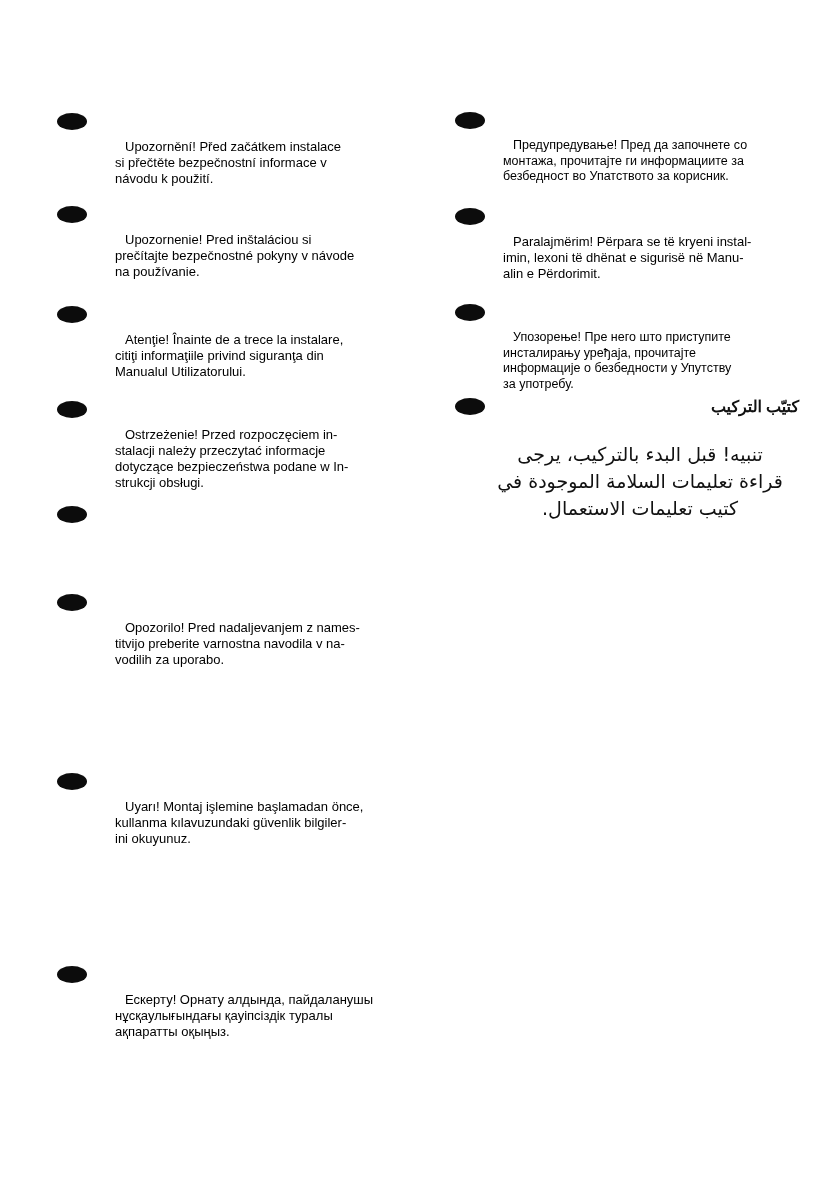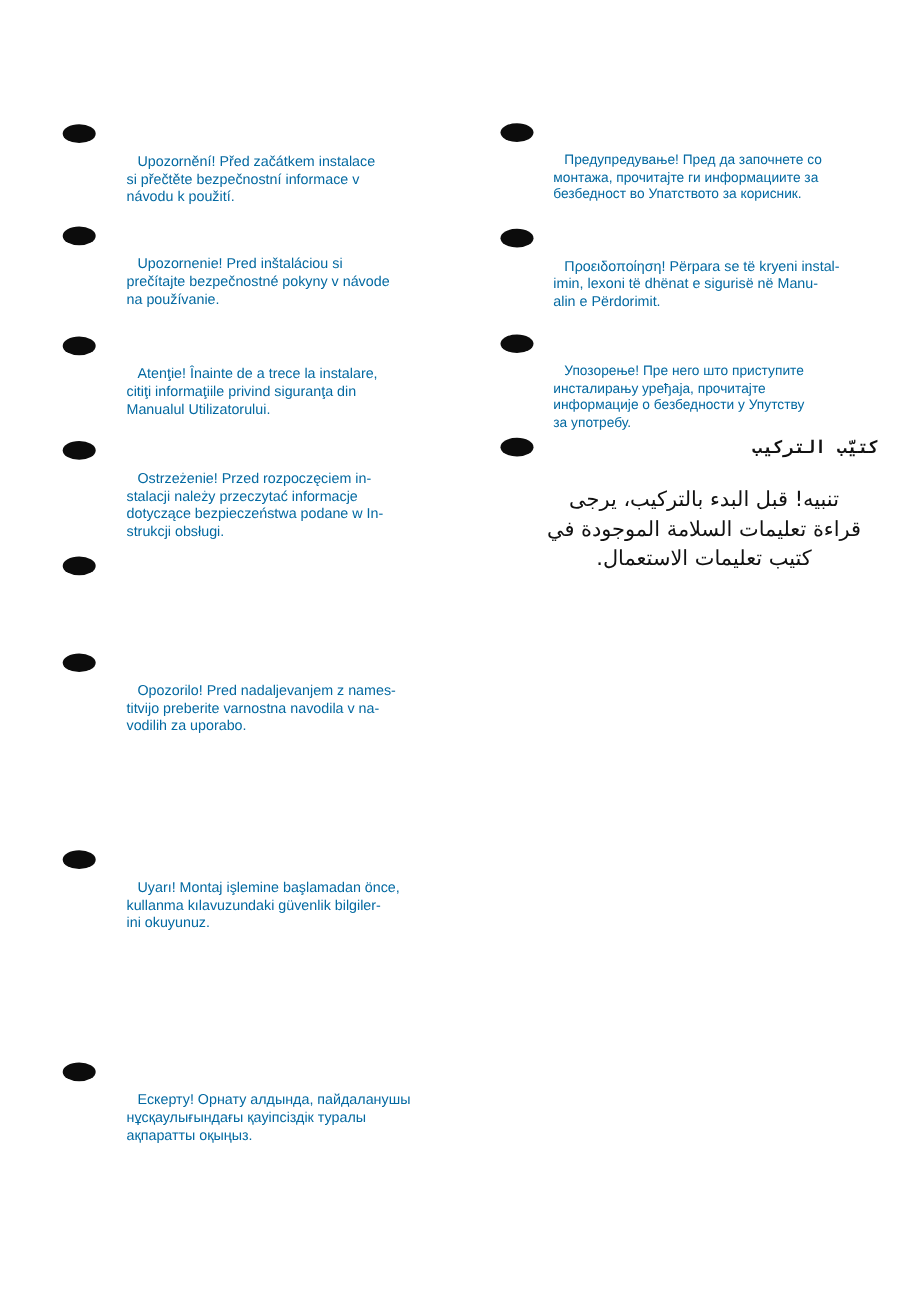--- a/index.html
+++ b/index.html
@@ -23,30 +23,30 @@
     background: #0c0c0c;
     border-radius: 50%;
   }
   .txt {
     margin-top: 9px;
     padding-left: 58px;
     font-size: 13px;
     line-height: 1.24;
     white-space: pre-line;
     text-indent: 10px;
-    color: #0369a1;
+    color: #000000;
   }
   .col-right .txt { padding-left: 48px; }
   .txt.small { font-size: 12.5px; }
   .arabic-heading {
     position: absolute;
     top: -1px;
     right: 6px;
     direction: rtl;
-    font-family: Liberation Mono, monospace;
+    font-family: Liberation Serif, serif;
     font-weight: bold;
     font-size: 16px;
     color: #111;
   }
   .arabic-body {
     margin-top: 26px;
     padding-left: 20px;
     direction: rtl;
     text-align: center;
     font-family: "DejaVu Sans", sans-serif;
@@ -119,21 +119,21 @@
 
   <div class="item col-right" style="top:112px">
     <span class="oval"></span>
     <p class="txt small">Предупредување! Пред да започнете со
 монтажа, прочитајте ги информациите за
 безбедност во Упатството за корисник.</p>
   </div>
 
   <div class="item col-right" style="top:208px">
     <span class="oval"></span>
-    <p class="txt">Προειδοποίηση! Përpara se të kryeni instal-
+    <p class="txt">Paralajmërim! Përpara se të kryeni instal-
 imin, lexoni të dhënat e sigurisë në Manu-
 alin e Përdorimit.</p>
   </div>
 
   <div class="item col-right" style="top:304px">
     <span class="oval"></span>
     <p class="txt small">Упозорење! Пре него што приступите
 инсталирању  уређаја,  прочитајте
 информације о безбедности у Упутству
 за употребу.</p>

